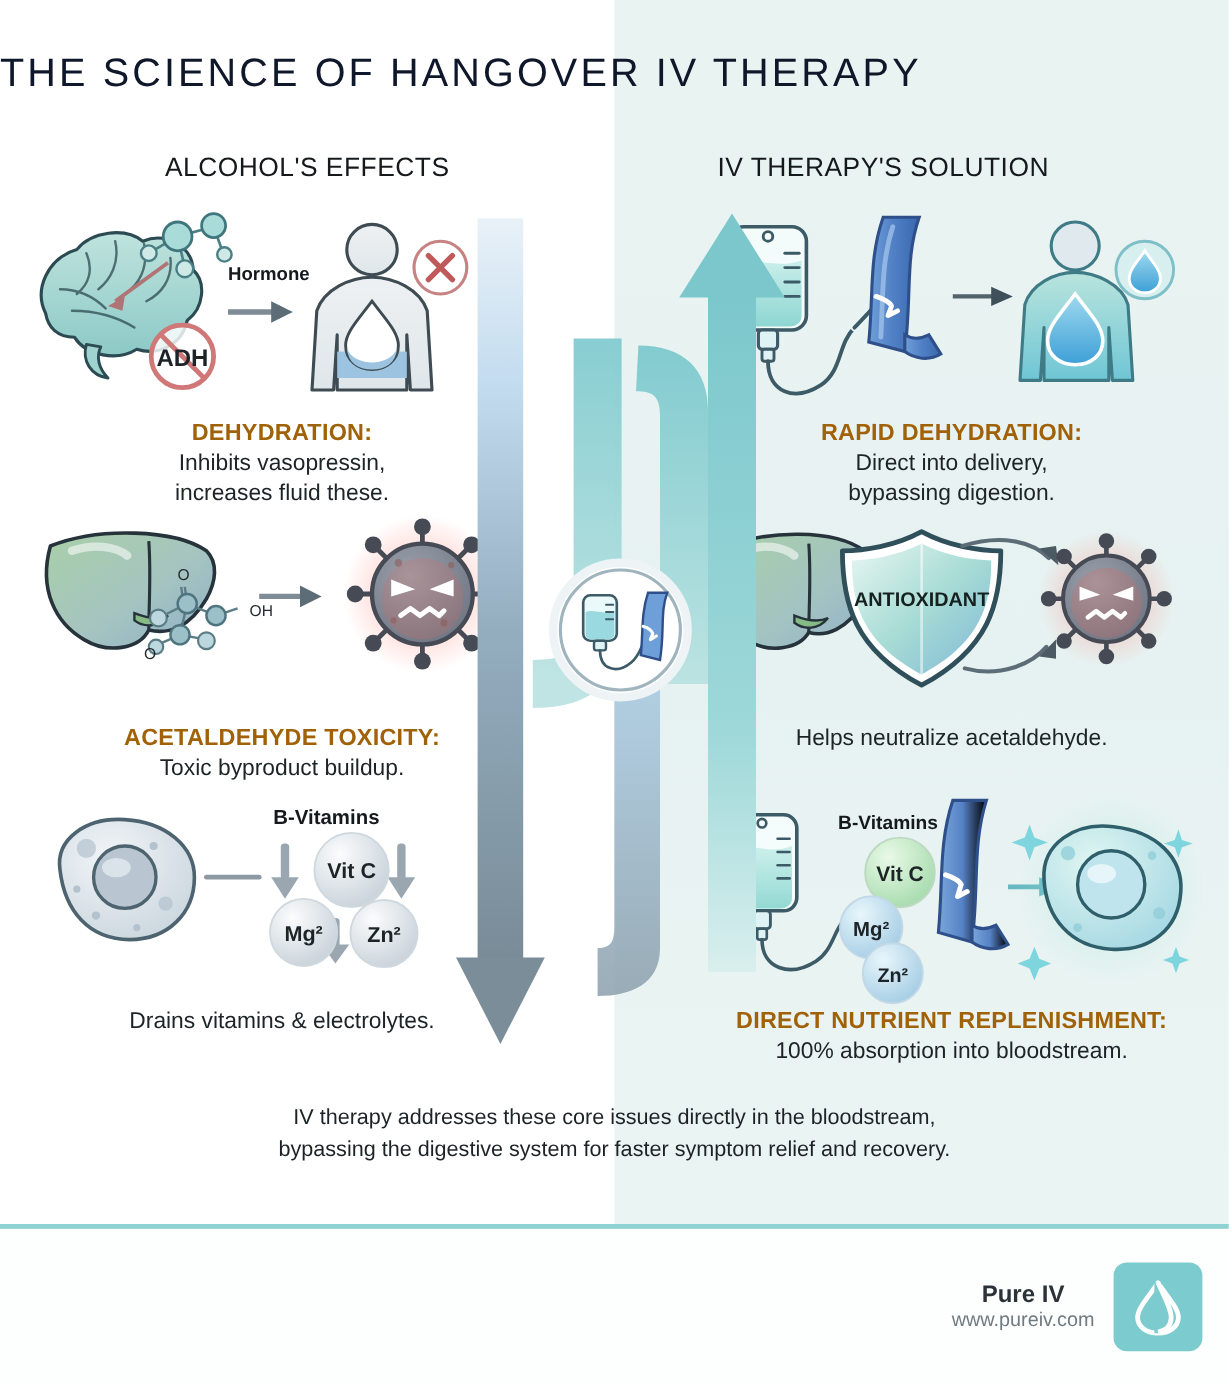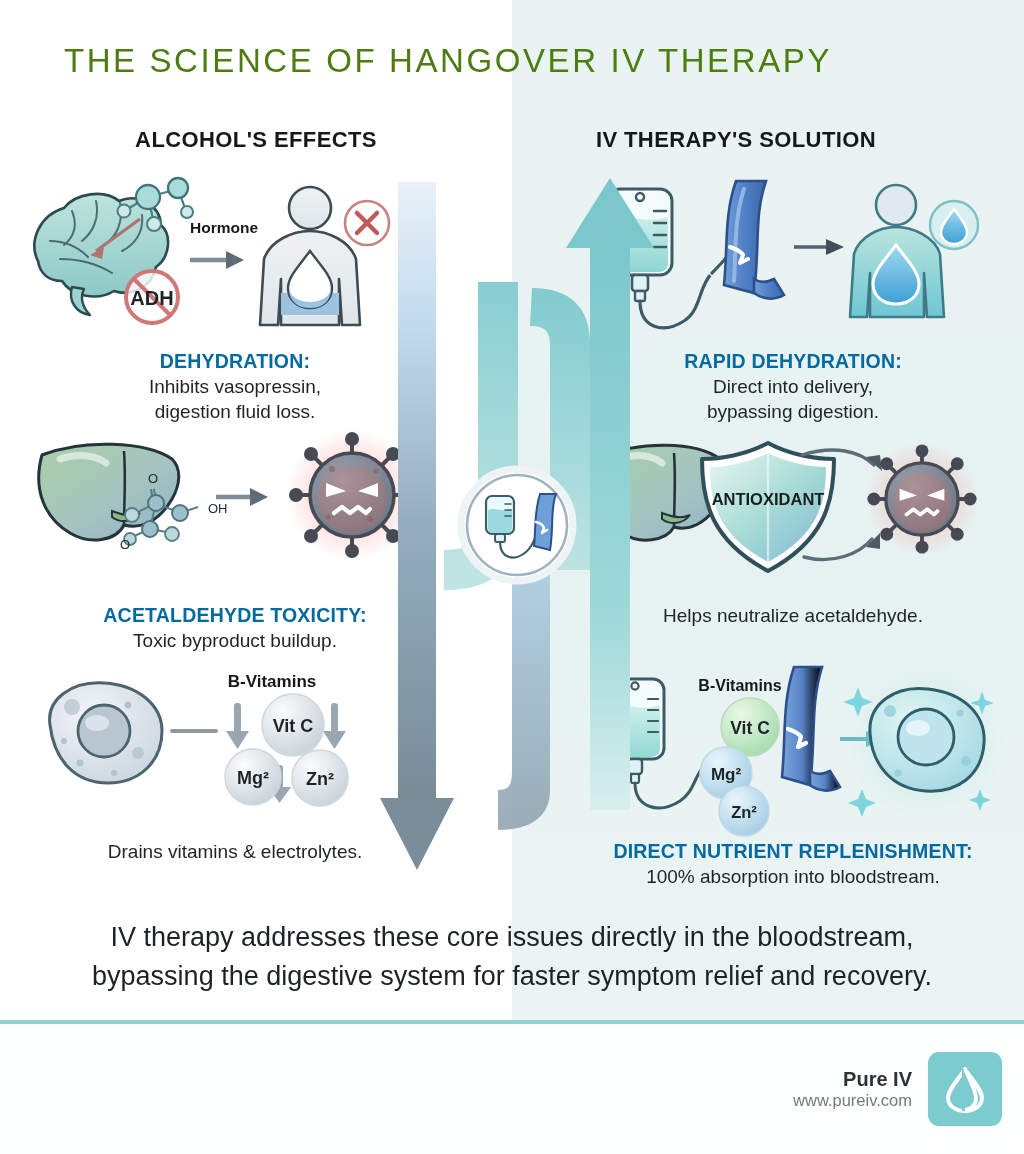--- a/index.html
+++ b/index.html
@@ -14,60 +14,60 @@
 
   
   .bg-left{position:absolute;left:0;top:0;width:512px;height:1022px;background:#ffffff;}
   .bg-right{position:absolute;left:512px;top:0;width:512px;height:1022px;
     background:linear-gradient(180deg,#e9f3f2 0%,#e6f2f1 55%,#eaf4f3 100%);}
   .bg-footer{position:absolute;left:0;top:1022px;width:1024px;height:132px;background:#fdfefe;}
   .rule{position:absolute;left:0;top:1020px;width:1024px;height:4px;background:#8ed2d2;}
 
   
   .title{
-    position:absolute;top:42px;left:0;width:832px;text-align:right;
-    font-size:33px;letter-spacing:2.6px;color:#4d7c0f;font-weight:400;
+    position:absolute;top:42px;left:0;width:832px;text-align:left;
+    font-size:33px;letter-spacing:2.6px;color:#0f172a;font-weight:400;
     font-family:"Liberation Sans", sans-serif;
   }
   .colhead{
-    position:absolute;top:127px;font-size:22px;font-weight:bold;color:#15191c;
+    position:absolute;top:127px;font-size:22px;font-weight:normal;color:#15191c;
     letter-spacing:.4px;text-align:center;
   }
   .colhead.left{left:0;width:512px;}
   .colhead.right{left:512px;width:448px;}
 
   
   .col{position:absolute;top:175px;width:430px;}
   .col.left{left:20px;}
   .col.right{left:578px;}
 
   .block{position:relative;width:100%;margin-bottom:6px;}
   .art{position:relative;height:170px;width:100%;}
   .cap{text-align:center;margin-top:4px;}
-  .cap .h{font-size:19.5px;font-weight:bold;color:#0369a1;letter-spacing:.2px;line-height:1.28;}
+  .cap .h{font-size:19.5px;font-weight:bold;color:#a16207;letter-spacing:.2px;line-height:1.28;}
   .cap .p{font-size:19px;color:#1d2427;line-height:1.32;font-weight:400;text-align:center;}
 
   
   .row1{height:248px;}
   .row2{height:230px;}
   .row3{height:240px;}
 
   
   .center-layer{position:absolute;left:380px;top:170px;width:264px;height:720px;}
 
   
   .summary{
     position:absolute;left:60px;top:918px;width:904px;text-align:center;
-    font-size:27px;color:#1c2326;line-height:1.45;
+    font-size:18px;color:#1c2326;line-height:1.45;
   }
 
   
   .brand{position:absolute;right:22px;top:1052px;display:flex;align-items:center;gap:16px;}
   .brand-text{text-align:right;line-height:1.15;}
-  .brand-name{font-size:20px;font-weight:bold;color:#2c3338;}
+  .brand-name{font-size:20px;font-weight:bold;color:#2c3338;text-align:center;}
   .brand-url{font-size:16.5px;color:#6f7b80;}
   .brand-mark{
     width:74px;height:74px;border-radius:11px;background:#7ccbce;
     display:flex;align-items:center;justify-content:center;
   }
 
   svg{display:block;overflow:visible;}
   text{font-family:"Liberation Sans", sans-serif;}
 </style>
 </head>
@@ -156,21 +156,21 @@
           <g>
             <circle cx="347" cy="48" r="22" fill="#ffffff" stroke="#c78383" stroke-width="2.6"></circle>
             <line x1="337" y1="38" x2="357" y2="58" stroke="#c05a5a" stroke-width="4.5" stroke-linecap="round"></line>
             <line x1="357" y1="38" x2="337" y2="58" stroke="#c05a5a" stroke-width="4.5" stroke-linecap="round"></line>
           </g>
         </svg>
       </div>
       <div class="cap">
         <div class="h">DEHYDRATION:</div>
         <div class="p">Inhibits vasopressin,</div>
-        <div class="p">digestion fluid loss.</div>
+        <div class="p">increases fluid these.</div>
       </div>
     </div>
 
     <div class="block row2">
       <div class="art">
         <svg width="430" height="160" viewBox="0 0 430 160">
           <defs>
             <linearGradient id="liverG" x1="0" y1="0" x2="1" y2="1">
               <stop offset="0" stop-color="#a9cfa8"></stop>
                 <stop offset=".55" stop-color="#a5c4c0"></stop>

